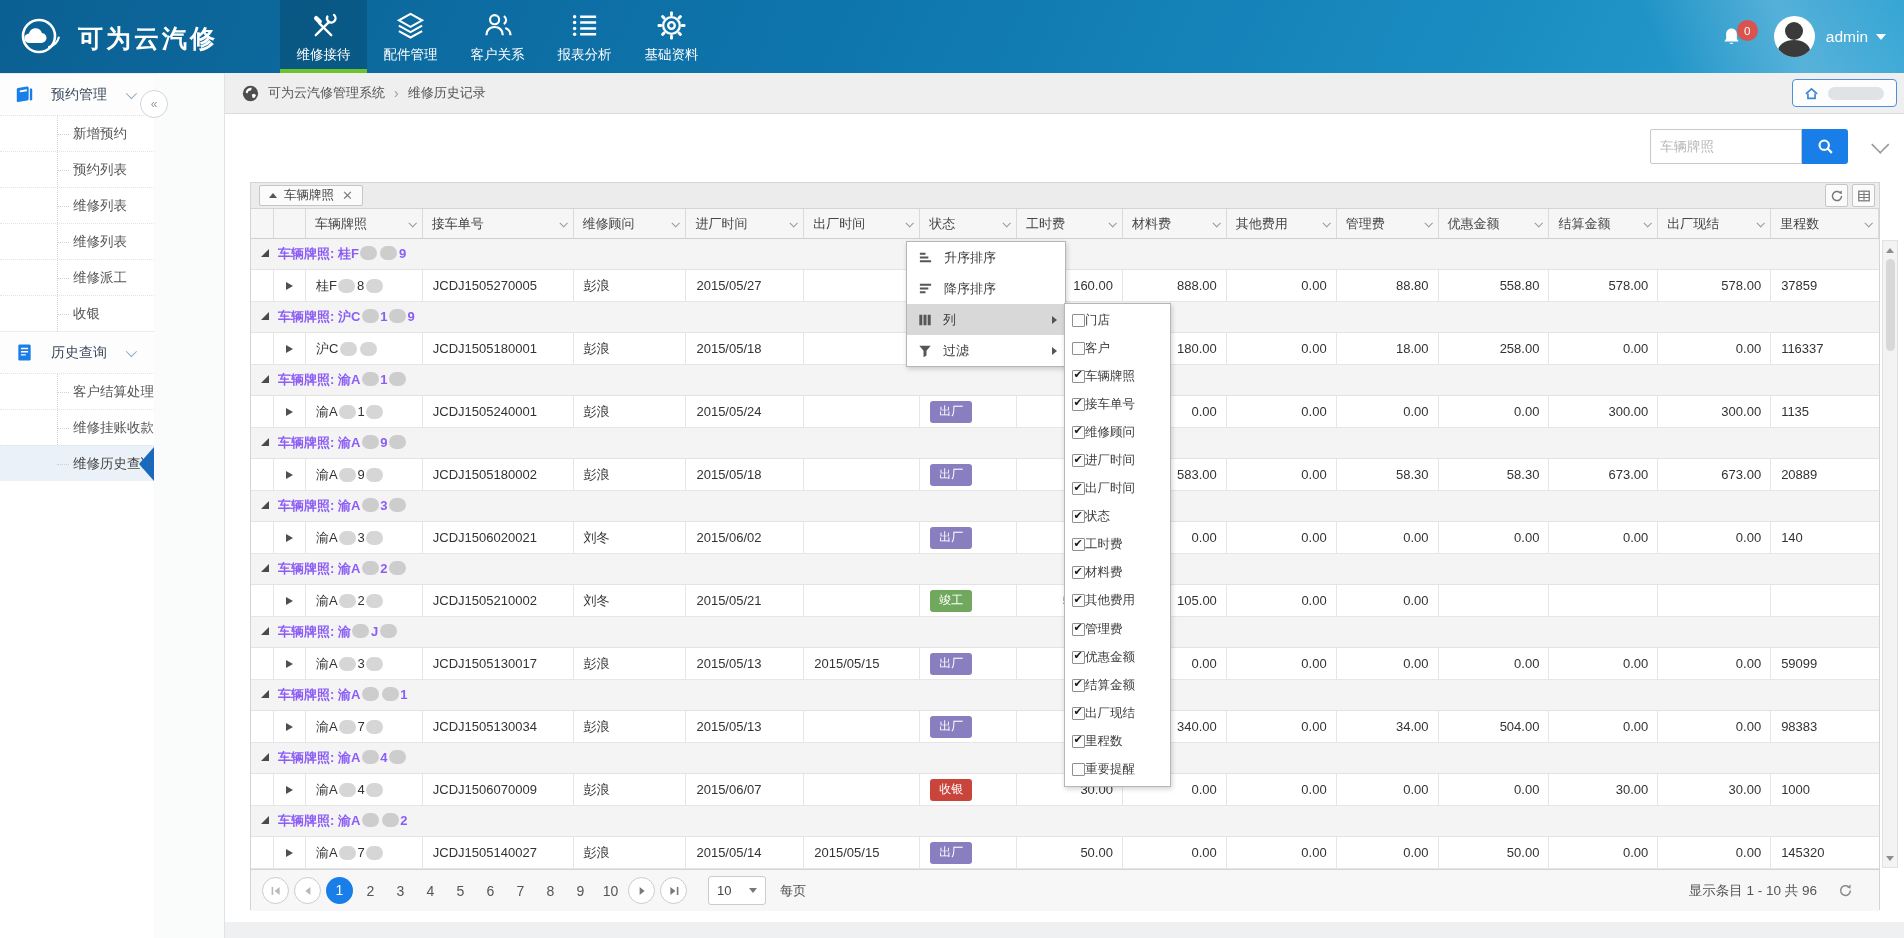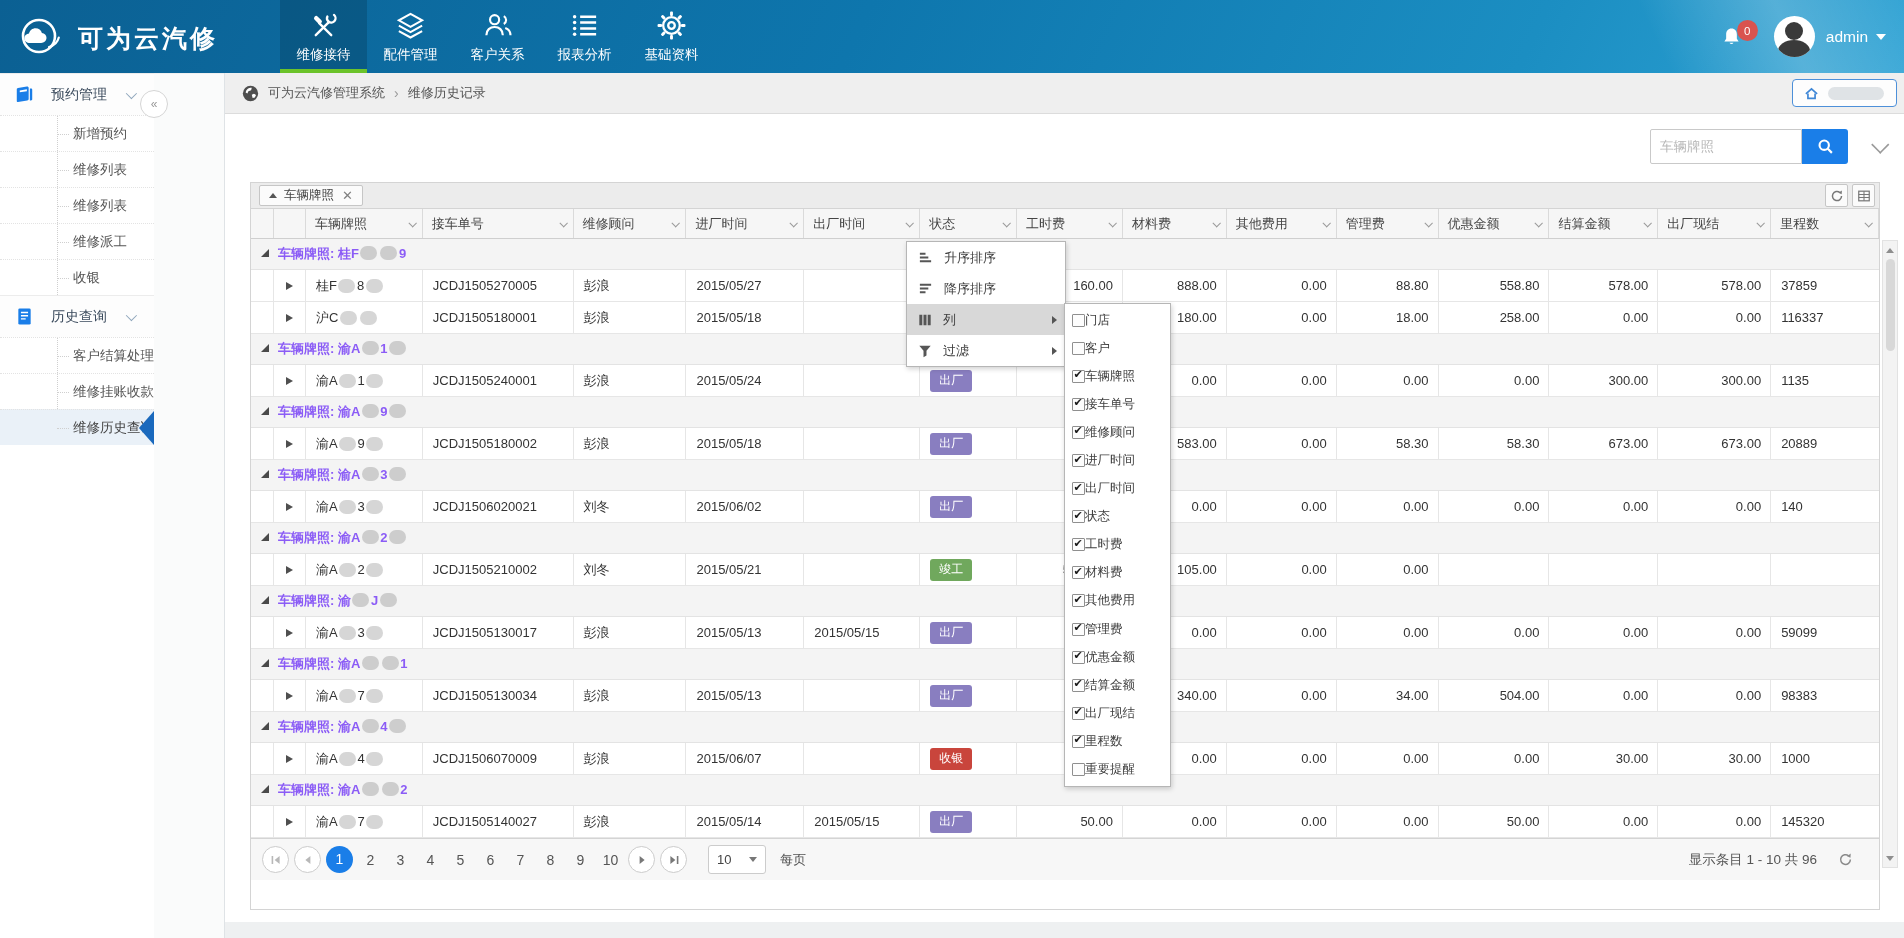--- a/index.html
+++ b/index.html
@@ -243,20 +243,23 @@
             <path fill="#1a7ee8" d="M12.5 3h1c.6 0 1 .4 1 1v8c0 .6-.4 1-1 1h-1z"></path>
           </svg>
         </span>
         <span class="slabel">预约管理</span>
         <span class="chev"></span>
       </div>
       <div class="side-items">
         <div class="side-item">
           <span class="ilabel">新增预约</span>
         </div>
+        <div class="side-item">
+          <span class="ilabel">预约列表</span>
+        </div>
       </div>
       <div class="side-items">
         <div class="side-item">
           <span class="ilabel">维修列表</span>
         </div>
         <div class="side-item">
           <span class="ilabel">维修列表</span>
         </div>
         <div class="side-item">
           <span class="ilabel">维修派工</span>
@@ -434,20 +437,24 @@
           <div class="td txt" style="width: 116px;"></div>
           <div class="td " style="width: 97px;"></div>
           <div class="td num" style="width: 106px;">160.00</div>
           <div class="td num" style="width: 104px;">888.00</div>
           <div class="td num" style="width: 110px;">0.00</div>
           <div class="td num" style="width: 102px;">88.80</div>
           <div class="td num" style="width: 111px;">558.80</div>
           <div class="td num" style="width: 109px;">578.00</div>
           <div class="td num" style="width: 113px;">578.00</div>
           <div class="td txt noline" style="width: 108px;">37859</div>
+        </div>
+        <div class="grouprow">
+          <span class="gcaret"></span>
+          <span class="glabel">车辆牌照: 沪C<span class="blob"></span>1<span class="blob"></span>9</span>
         </div>
         <div class="datarow">
           <div class="td " style="width: 23px;"></div>
           <div class="td expander" style="width: 32px;">
             <span class="row-caret"></span>
           </div>
           <div class="td txt" style="width: 117px;">沪C<span class="blob"></span><span class="blob"></span></div>
           <div class="td txt" style="width: 151px;">JCDJ1505180001</div>
           <div class="td txt" style="width: 113px;">彭浪</div>
           <div class="td txt" style="width: 118px;">2015/05/18</div>

